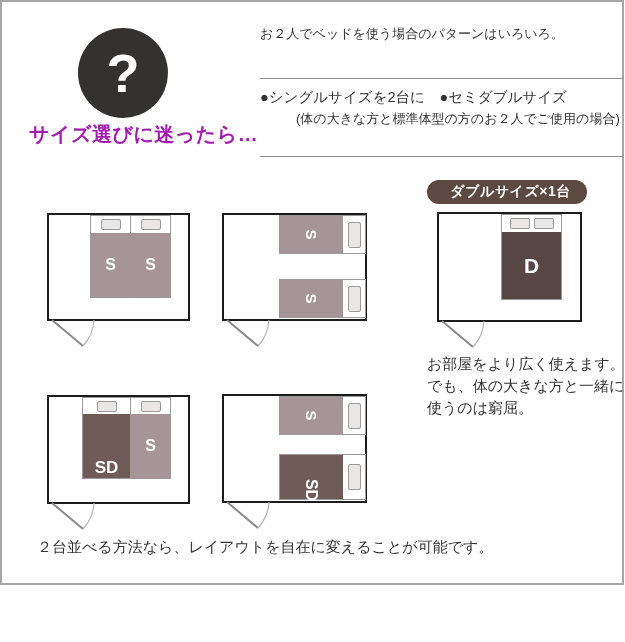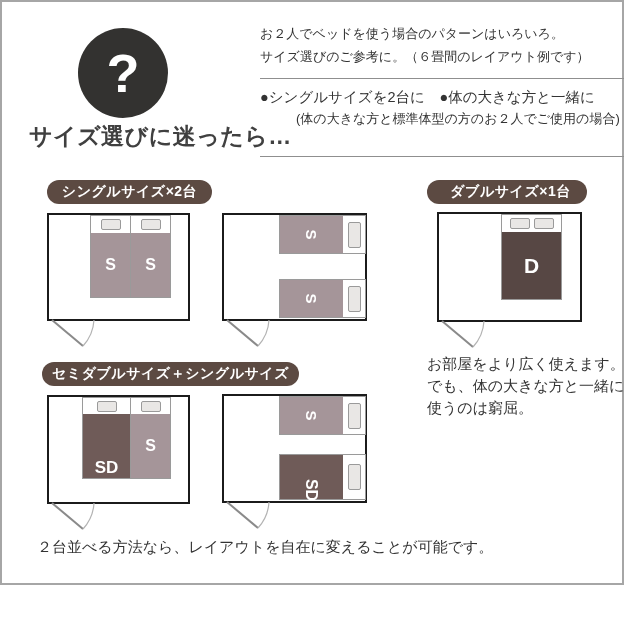--- a/index.html
+++ b/index.html
@@ -5,22 +5,22 @@
   * { margin:0; padding:0; box-sizing:border-box; }
   html,body { background:#ffffff; }
   body { font-family:"Liberation Sans","DejaVu Sans",sans-serif; color:#2b2b2b; }
   .stage { position:relative; width:625px; height:642px; background:#fff; overflow:hidden; }
   .frame-box { position:absolute; left:0; top:0; width:624px; height:585px; border:2px solid #a6a6a6; background:#fff; }
 
   
   .q-circle { position:absolute; left:76px; top:26px; width:90px; height:90px; border-radius:50%;
               background:#333230; color:#fff; display:flex; align-items:center; justify-content:center;
               font-size:54px; font-weight:bold; }
-  .main-title { position:absolute; left:27px; top:119px; width:230px; font-size:23px; font-weight:bold;
-                color:#404040; letter-spacing:0.5px; white-space:nowrap; }
+  .main-title { position:absolute; left:27px; top:119px; width:230px; font-size:20px; font-weight:bold;
+                color:#a21caf; letter-spacing:0.5px; white-space:nowrap; }
   .intro { position:absolute; left:258px; top:20px; width:366px; font-size:13px; line-height:23px; color:#333; }
   .divider { position:absolute; left:258px; width:364px; height:0; border-top:1px solid #8f8f8f; }
   .div1 { top:76px; } .div2 { top:154px; }
   .bullets { position:absolute; left:258px; top:84px; width:366px; font-size:14.5px; line-height:22px; color:#333; }
   .bullets .note-line { font-size:13px; color:#333;margin-left:36px; }
 
   
   .pill { position:absolute; height:24px; border-radius:12px; background:#5c4a42; color:#fff;
           font-size:14px; font-weight:bold; display:flex; align-items:center; justify-content:center;
           letter-spacing:0.5px; white-space:nowrap; }
@@ -87,32 +87,29 @@
 <div class="stage">
   <div class="frame-box">
 
     <div class="q-circle">
       <span>?</span>
     </div>
     <div class="main-title">サイズ選びに迷ったら…</div>
 
     <div class="intro">
       <div>お２人でベッドを使う場合のパターンはいろいろ。</div>
-      <div>サイズ選びのご参考に。（６畳間のレイアウト例です）</div>
     </div>
     <div class="divider div1"></div>
     <div class="bullets">
-      <div>●シングルサイズを2台に　●体の大きな方と一緒に</div>
+      <div>●シングルサイズを2台に　●セミダブルサイズ</div>
       <div class="note-line">(体の大きな方と標準体型の方のお２人でご使用の場合)</div>
     </div>
     <div class="divider div2"></div>
 
-    <div class="pill pill-single">シングルサイズ×2台</div>
     <div class="pill pill-double">ダブルサイズ×1台</div>
-    <div class="pill pill-semi">セミダブルサイズ＋シングルサイズ</div>
 
     <div class="room room1">
       <div class="bedframe vbed bed-left">
         <div class="pillow"></div>
         <div class="mattress fill-s">
           <span>S</span>
         </div>
       </div>
       <div class="bedframe vbed bed-right">
         <div class="pillow"></div>

